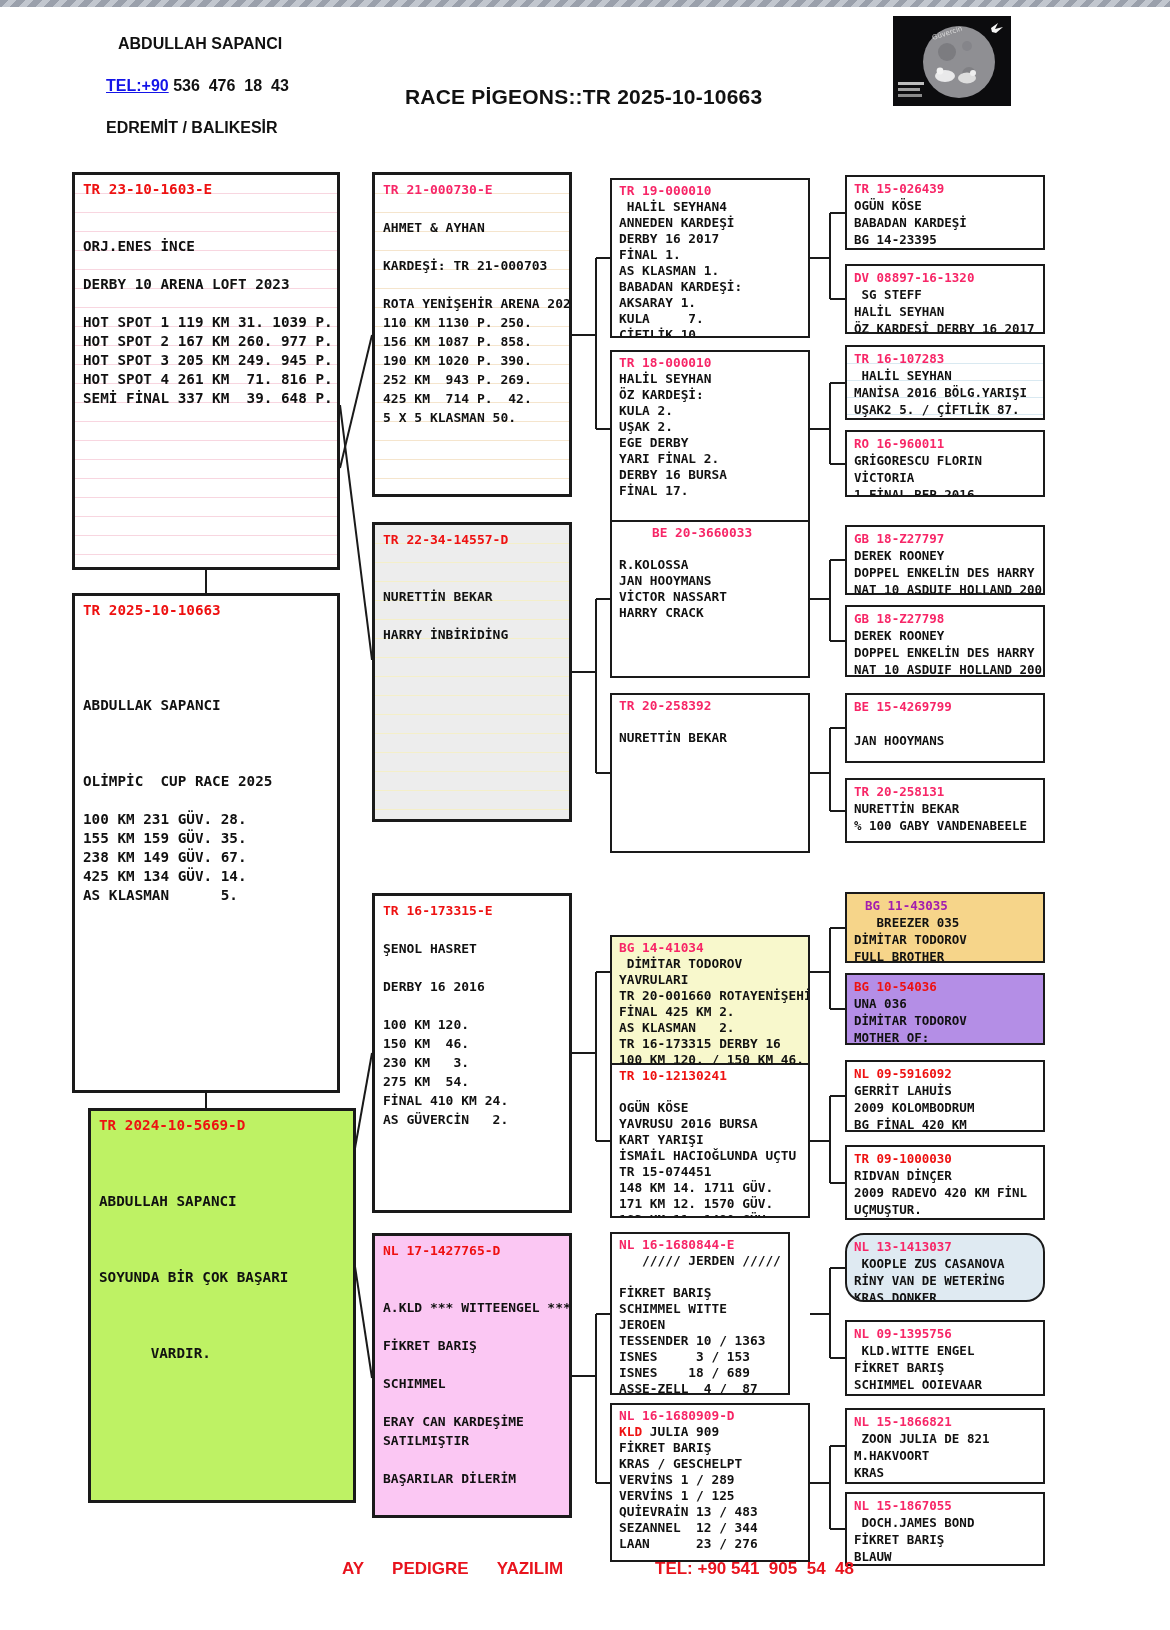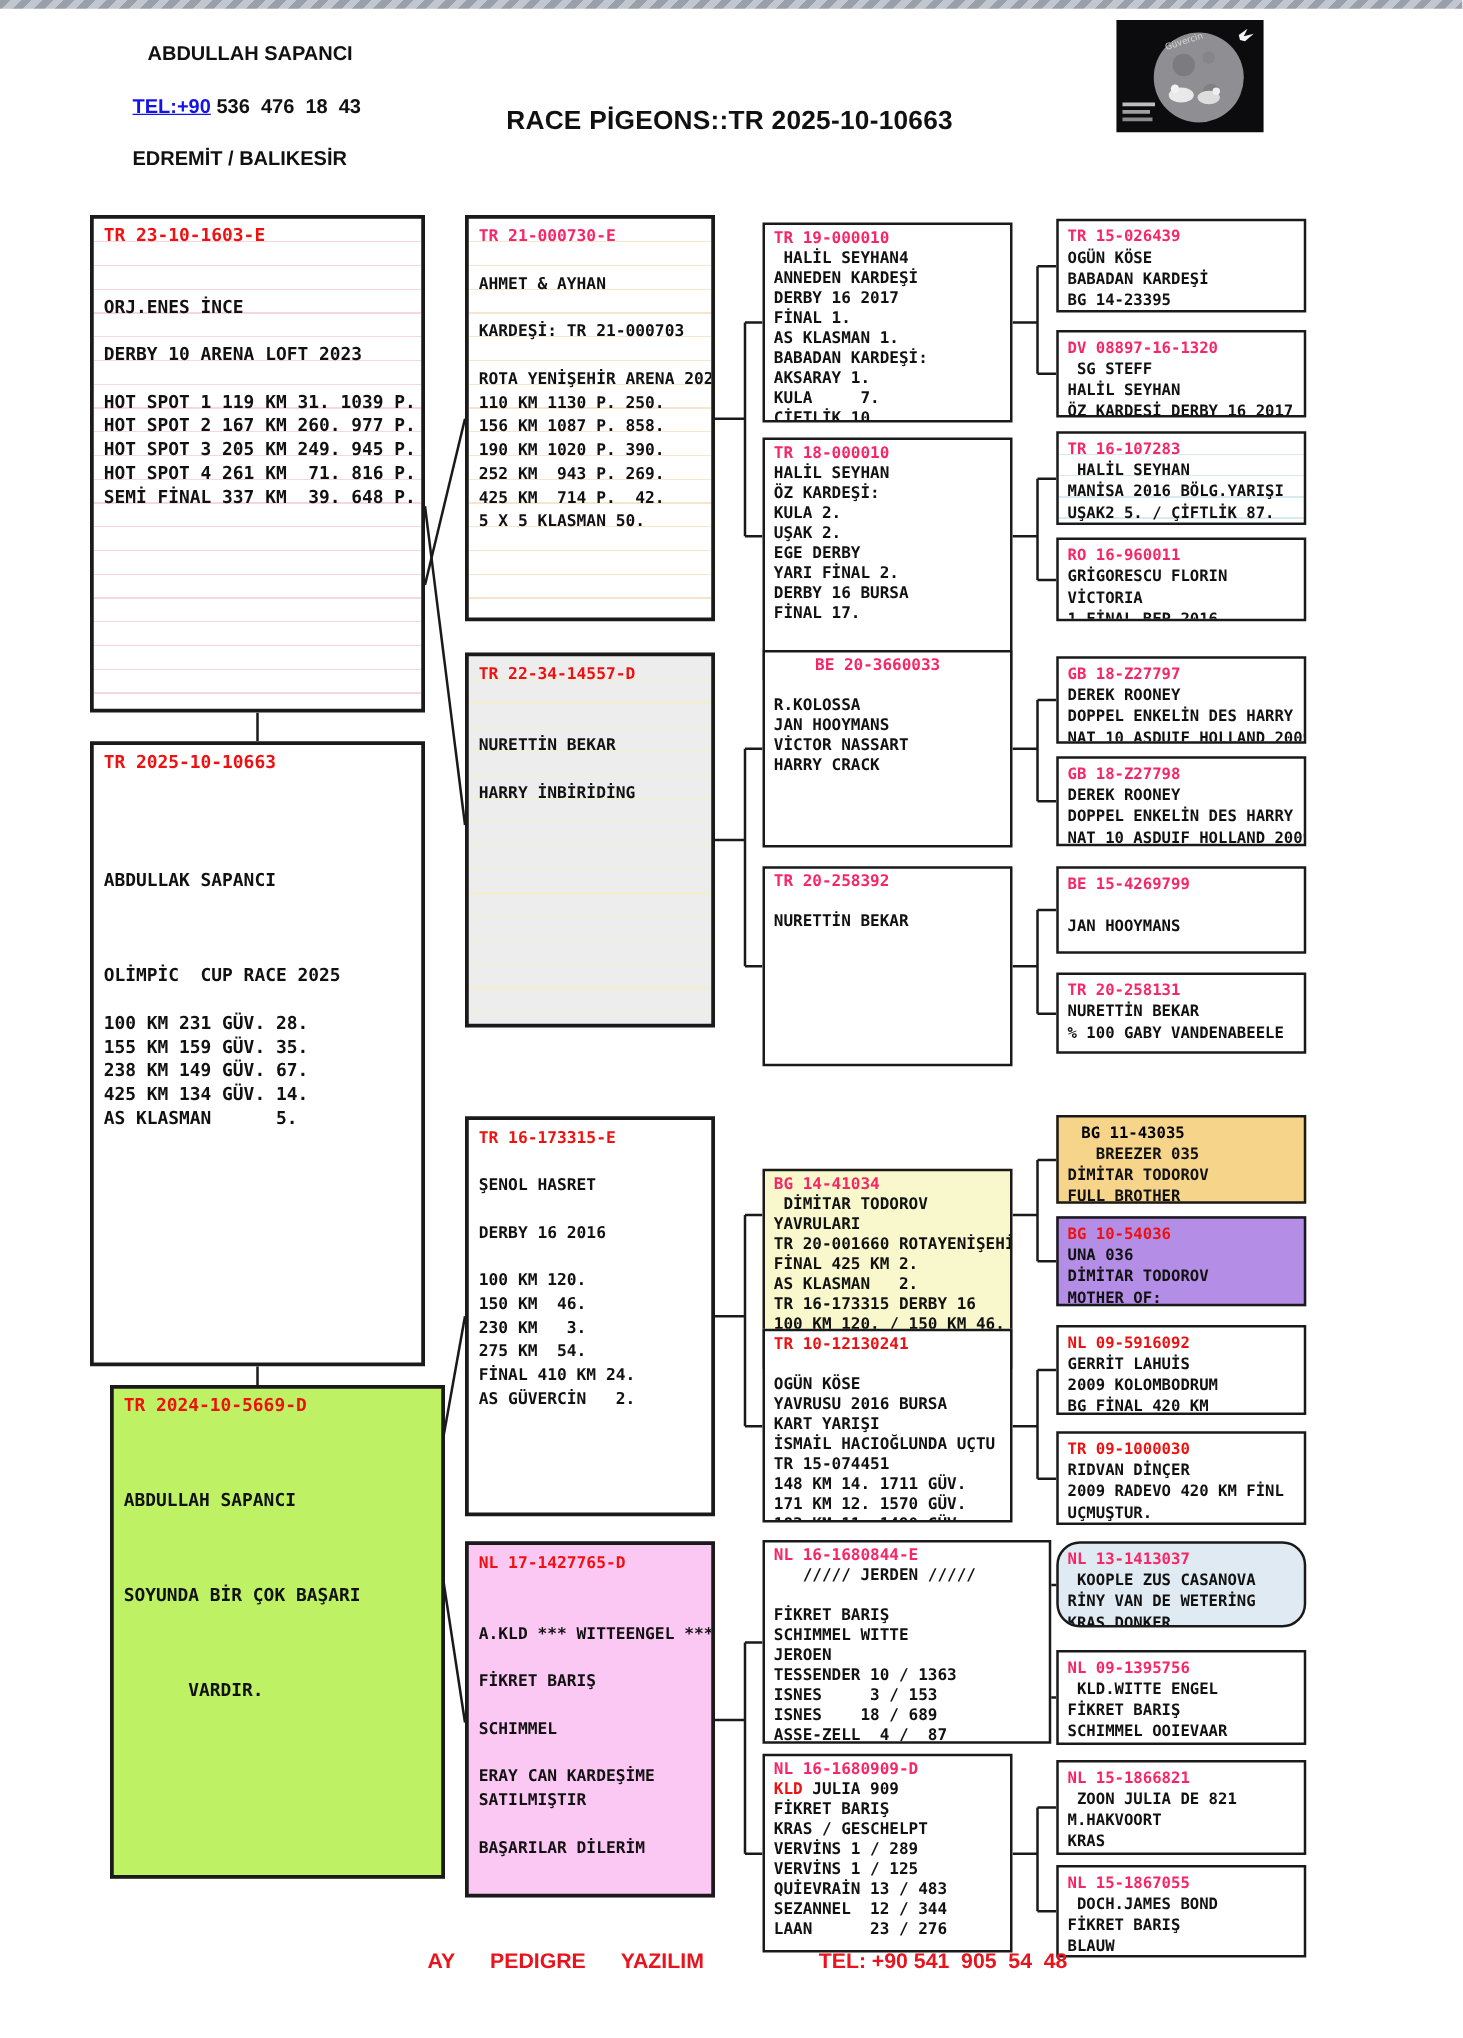--- a/index.html
+++ b/index.html
@@ -36,21 +36,21 @@
   #bx-tr21{left:372px;top:172px;width:200px;height:325px;}
   #bx-tr2234{left:372px;top:522px;width:200px;height:300px;}
   #bx-tr16173{left:372px;top:893px;width:200px;height:320px;}
   #bx-nl17{left:372px;top:1233px;width:200px;height:285px;}
   #bx-tr19{left:610px;top:178px;width:200px;height:160px;}
   #bx-tr18{left:610px;top:350px;width:200px;height:194px;}
   #bx-be20{left:610px;top:520px;width:200px;height:158px;}
   #bx-tr20392{left:610px;top:693px;width:200px;height:160px;}
   #bx-bg14{left:610px;top:892px;width:200px;height:160px;margin-top:43px;}
   #bx-tr10{left:610px;top:1063px;width:200px;height:155px;}
-  #bx-nl844{left:610px;top:1232px;width:231px;height:163px;}
+  #bx-nl844{left:610px;top:1232px;width:180px;height:163px;}
   #bx-nl909{left:610px;top:1403px;width:200px;height:159px;}
   #bx-tr15{left:845px;top:175px;width:200px;height:75px;}
   #bx-dv{left:845px;top:264px;width:200px;height:70px;}
   #bx-tr16107{left:845px;top:345px;width:200px;height:75px;}
   #bx-ro{left:845px;top:430px;width:200px;height:67px;}
   #bx-gb797{left:845px;top:525px;width:200px;height:70px;}
   #bx-gb798{left:845px;top:605px;width:200px;height:72px;}
   #bx-be15{left:845px;top:693px;width:200px;height:70px;}
   #bx-tr20131{left:845px;top:778px;width:200px;height:65px;}
   #bx-bg11{left:845px;top:892px;width:200px;height:71px;}
@@ -341,21 +341,21 @@
   <div class="bid" style="color: rgb(247, 38, 103);">BE 15-4269799</div>
   <div class="blines">
 JAN HOOYMANS</div>
 </div>
 <div class="pbox c4" id="bx-tr20131">
   <div class="bid" style="color: rgb(247, 38, 103);">TR 20-258131</div>
   <div class="blines">NURETTİN BEKAR
 % 100 GABY VANDENABEELE</div>
 </div>
 <div class="pbox c4" id="bx-bg11" style="background-color: rgb(246, 213, 138);">
-  <div class="bid" style="color: #000000; padding-left: 11px;">BG 11-43035</div>
+  <div class="bid" style="color: #a21caf; padding-left: 11px;">BG 11-43035</div>
   <div class="blines">   BREEZER 035
 DİMİTAR TODOROV
 FULL BROTHER
 2 10 WORLD KÜPA 11</div>
 </div>
 <div class="pbox c4" id="bx-bg10" style="background-color: rgb(180, 142, 230);">
   <div class="bid" style="color: rgb(238, 17, 17);">BG 10-54036</div>
   <div class="blines">UNA 036
 DİMİTAR TODOROV
 MOTHER OF:</div>

